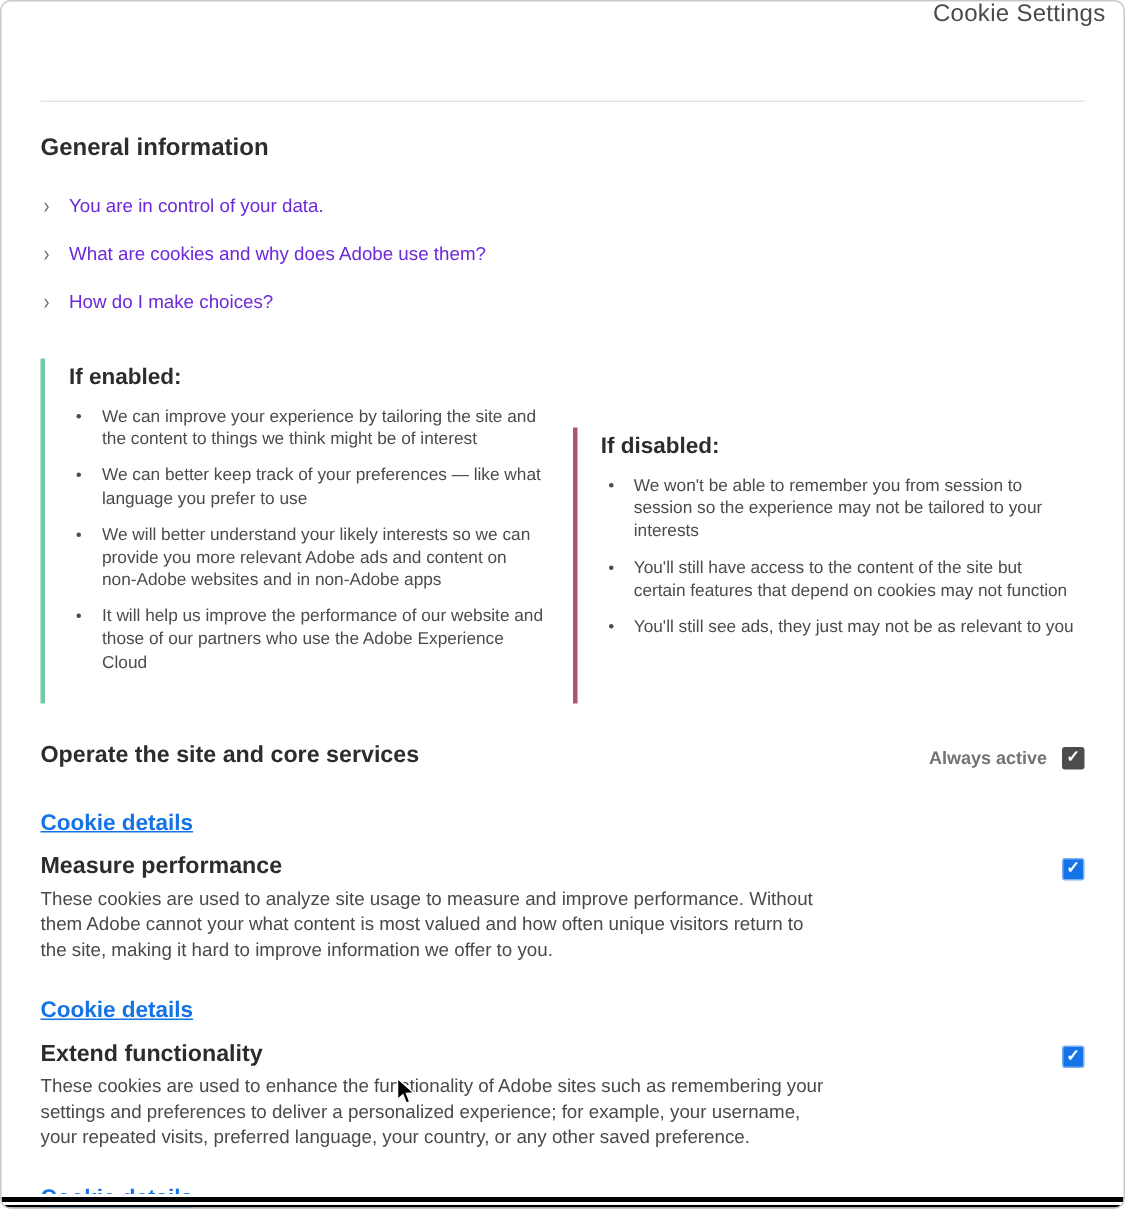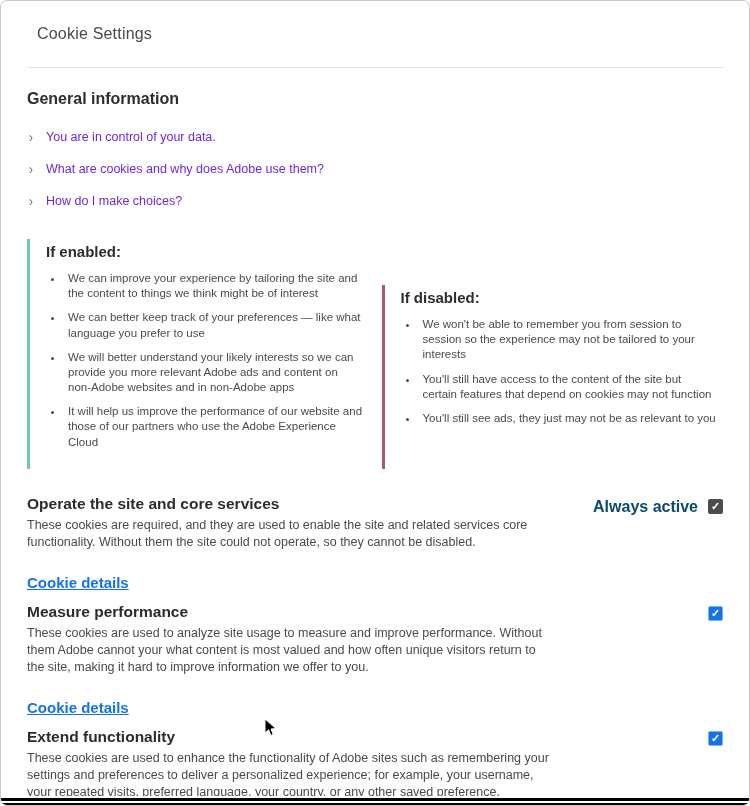--- a/index.html
+++ b/index.html
@@ -6,21 +6,21 @@
   html, body { width: 750px; height: 806px; background: #fff; }
   body { font-family: "Liberation Sans", sans-serif; position: relative; }
 
   .dialog {
     position: absolute; left: 0; top: 0; width: 750px; height: 806px;
     background: #fff; border: 1px solid #c9c9c9; border-radius: 7px;
     overflow: hidden;
   }
 
   
-  .header { display: flex; align-items: center; height: 66px; padding: 0 36px; }
+  .header { display: flex; align-items: flex-end; height: 66px; padding: 0 12px; flex-direction: column; }
   .title { font-size: 16px; color: #4a4a4a; letter-spacing: .2px; }
   .header-actions { margin-left: auto; display: flex; align-items: center; gap: 17px; }
   .pill-btn {
     border: 2px solid #4b4b4b; border-radius: 16px; background: #fff;
     padding: 6px 15px; font-family: inherit; font-size: 12px; font-weight: bold;
     color: #4b4b4b; cursor: pointer; line-height: 1;
   }
   .close-btn { background: none; border: none; font-size: 15px; font-weight: bold;
     color: #4b4b4b; cursor: pointer; margin-left: 6px; line-height: 1; }
 
@@ -46,21 +46,21 @@
 
   
   .categories { margin-top: 26px; }
   .category { display: flex; align-items: flex-start; margin-bottom: 11px; }
   .cat-main { flex: 1; max-width: 545px; }
   .cat-title { font-size: 15.5px; font-weight: bold; color: #2c2c2c; margin-bottom: 4px; }
   .cat-desc { font-size: 12.5px; color: #4a4a4a; line-height: 1.36; max-width: 525px; }
   .cat-link { display: inline-block; margin-top: 23px; font-size: 15px; font-weight: bold;
     color: #1473e6; text-decoration: underline; cursor: pointer; }
   .cat-side { margin-left: auto; display: flex; align-items: center; gap: 10px; padding-top: 3px; }
-  .always-label { font-size: 16px; font-weight: bold; color: #0c4a6e; white-space: nowrap; }
+  .always-label { font-size: 12px; font-weight: bold; color: #737373; white-space: nowrap; }
   .checkbox { width: 15px; height: 15px; border-radius: 2px; display: flex;
     align-items: center; justify-content: center; color: #fff; font-size: 11px;
     font-weight: bold; cursor: pointer; line-height: 1; }
   .checkbox-gray { background: #4d4d4d; border: 1px solid #4d4d4d; }
   .checkbox-blue { background: #1473e6; border: 1px solid #7cb0f0; }
 
   
   .bottom-bar { position: absolute; left: 0; right: 0; bottom: 0; height: 9px;
     background: linear-gradient(to bottom, #ffffff 0 2px, #000000 2px 5px, #fdfdfd 5px 7px, #000000 7px 9px); }
 
@@ -113,21 +113,20 @@
           <li>You'll still see ads, they just may not be as relevant to you</li>
         </ul>
       </div>
     </div>
 
     <div class="categories">
 
       <div class="category">
         <div class="cat-main">
           <div class="cat-title">Operate the site and core services</div>
-          <p class="cat-desc">These cookies are required, and they are used to enable the site and related services core functionality. Without them the site could not operate, so they cannot be disabled.</p>
           <a class="cat-link">Cookie details</a>
         </div>
         <div class="cat-side">
           <span class="always-label">Always active</span>
           <span class="checkbox checkbox-gray">✓</span>
         </div>
       </div>
 
       <div class="category">
         <div class="cat-main">

